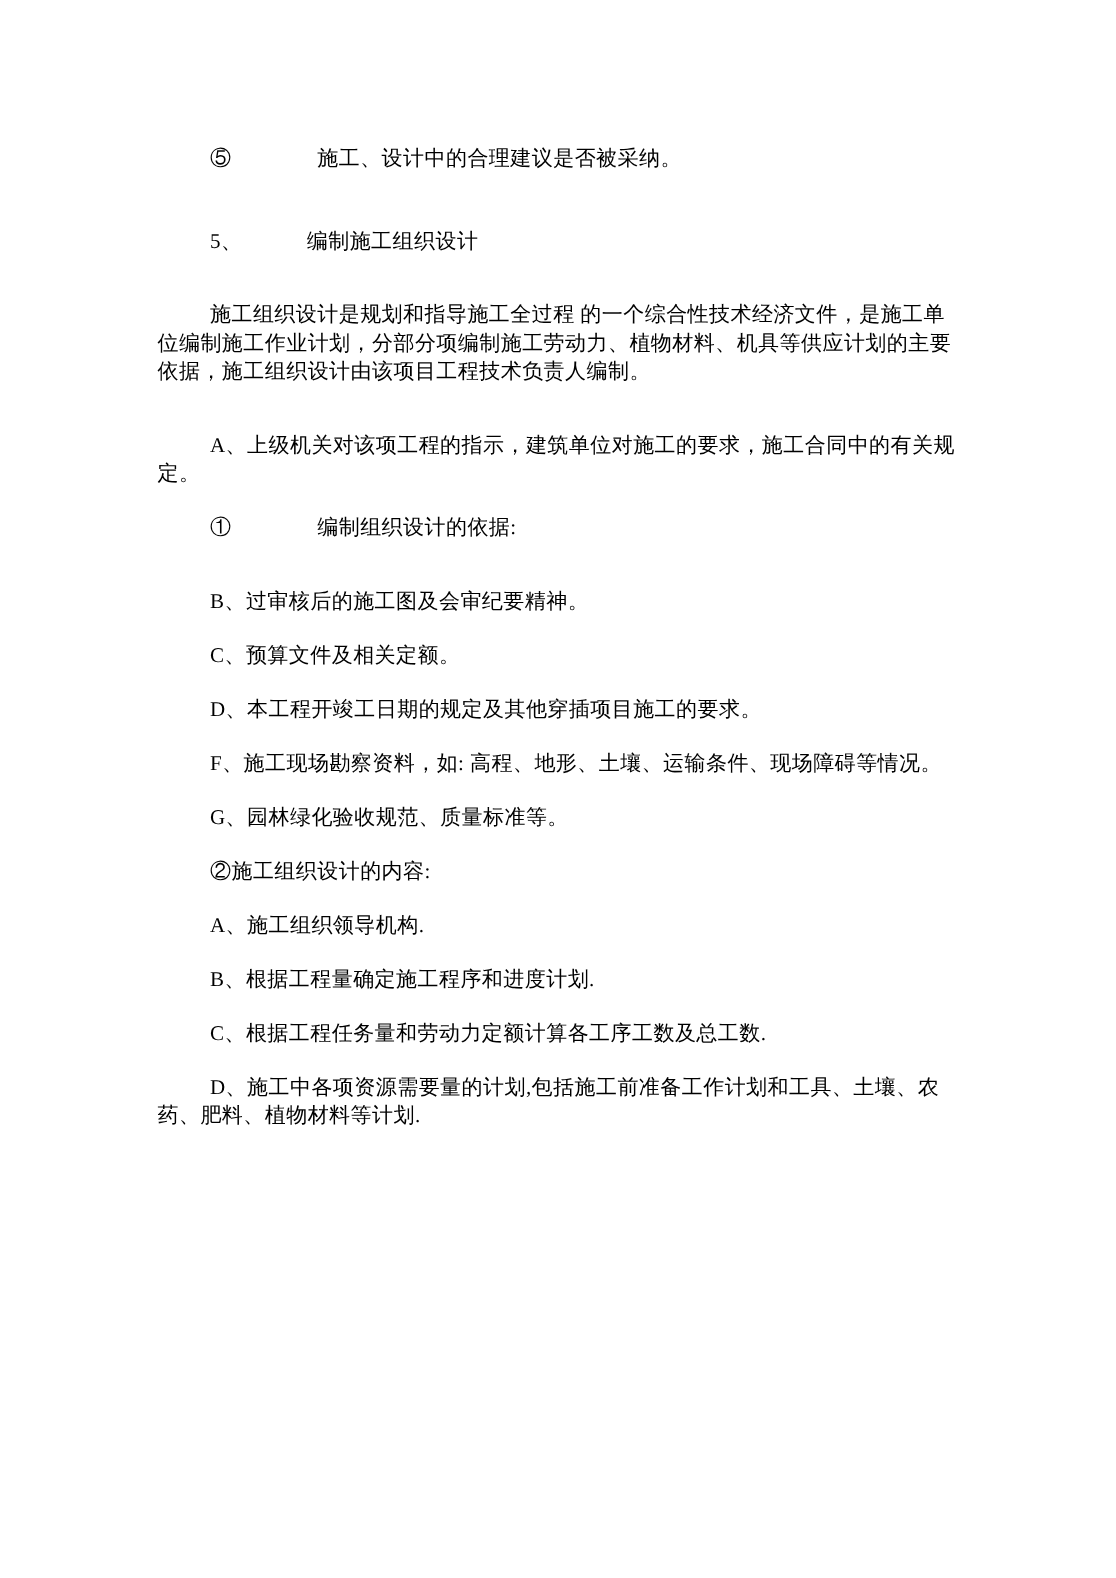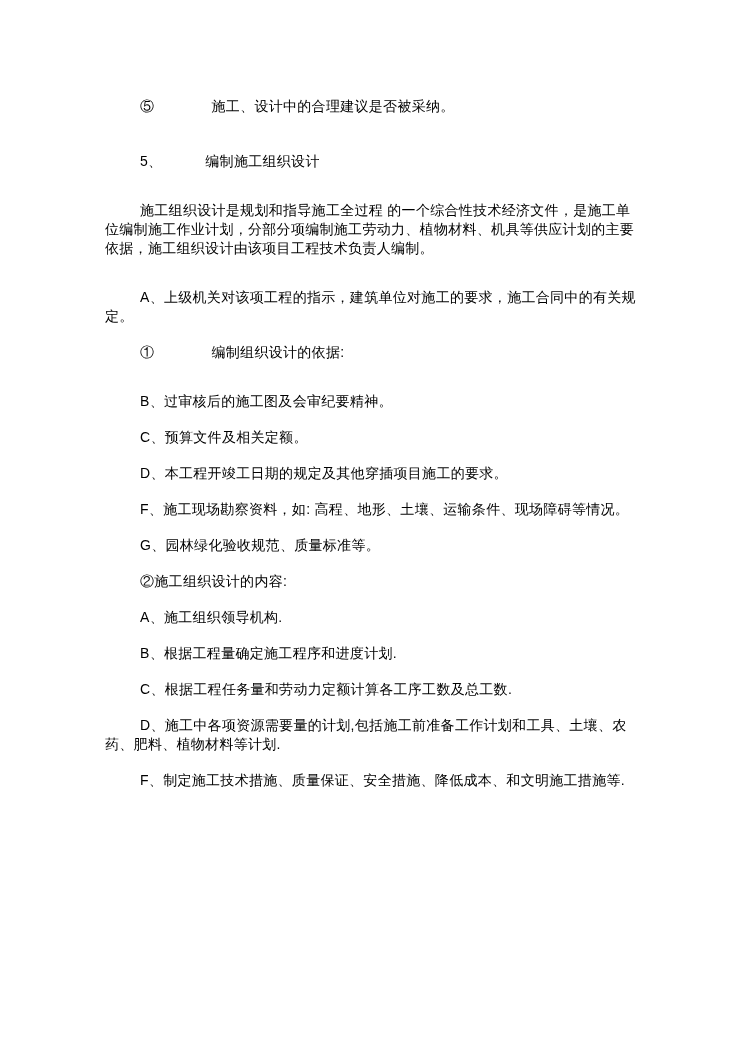--- a/index.html
+++ b/index.html
@@ -6,21 +6,21 @@
     margin: 0;
     padding: 0;
     background: #ffffff;
   }
   .page {
     position: relative;
     width: 744px;
     height: 1052px;
     background: #ffffff;
     overflow: hidden;
-    font-family: Liberation Sans, sans-serif;
+    font-family: Liberation Serif, serif;
     color: #000000;
   }
   .content {
     position: absolute;
     left: 105px;
     top: 97px;
     width: 536px;
   }
   p.para {
     margin: 0 0 17px 0;
@@ -47,15 +47,14 @@
     <p class="para">B、过审核后的施工图及会审纪要精神。</p>
     <p class="para">C、预算文件及相关定额。</p>
     <p class="para">D、本工程开竣工日期的规定及其他穿插项目施工的要求。</p>
     <p class="para">F、施工现场勘察资料，如: 高程、地形、土壤、运输条件、现场障碍等情况。</p>
     <p class="para">G、园林绿化验收规范、质量标准等。</p>
     <p class="para">②施工组织设计的内容:</p>
     <p class="para">A、施工组织领导机构.</p>
     <p class="para">B、根据工程量确定施工程序和进度计划.</p>
     <p class="para">C、根据工程任务量和劳动力定额计算各工序工数及总工数.</p>
     <p class="para">D、施工中各项资源需要量的计划,包括施工前准备工作计划和工具、土壤、农药、肥料、植物材料等计划.</p>
-    <p class="para">F、制定施工技术措施、质量保证、安全措施、降低成本、和文明施工措施等.</p>
   </div>
 </div>
 
 </body></html>

